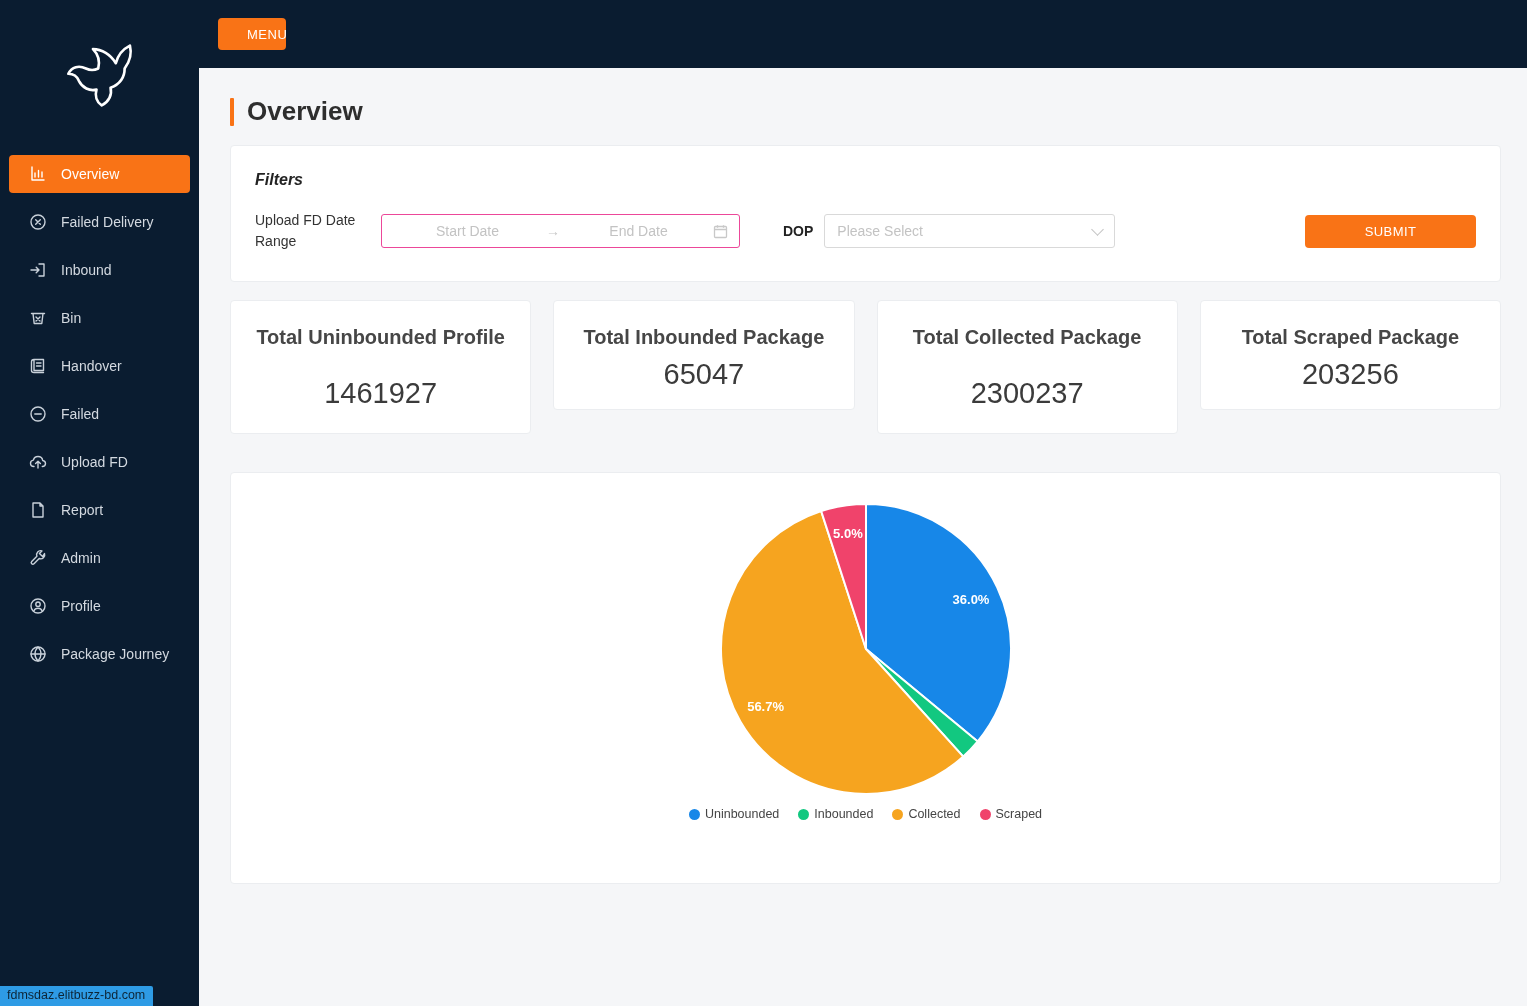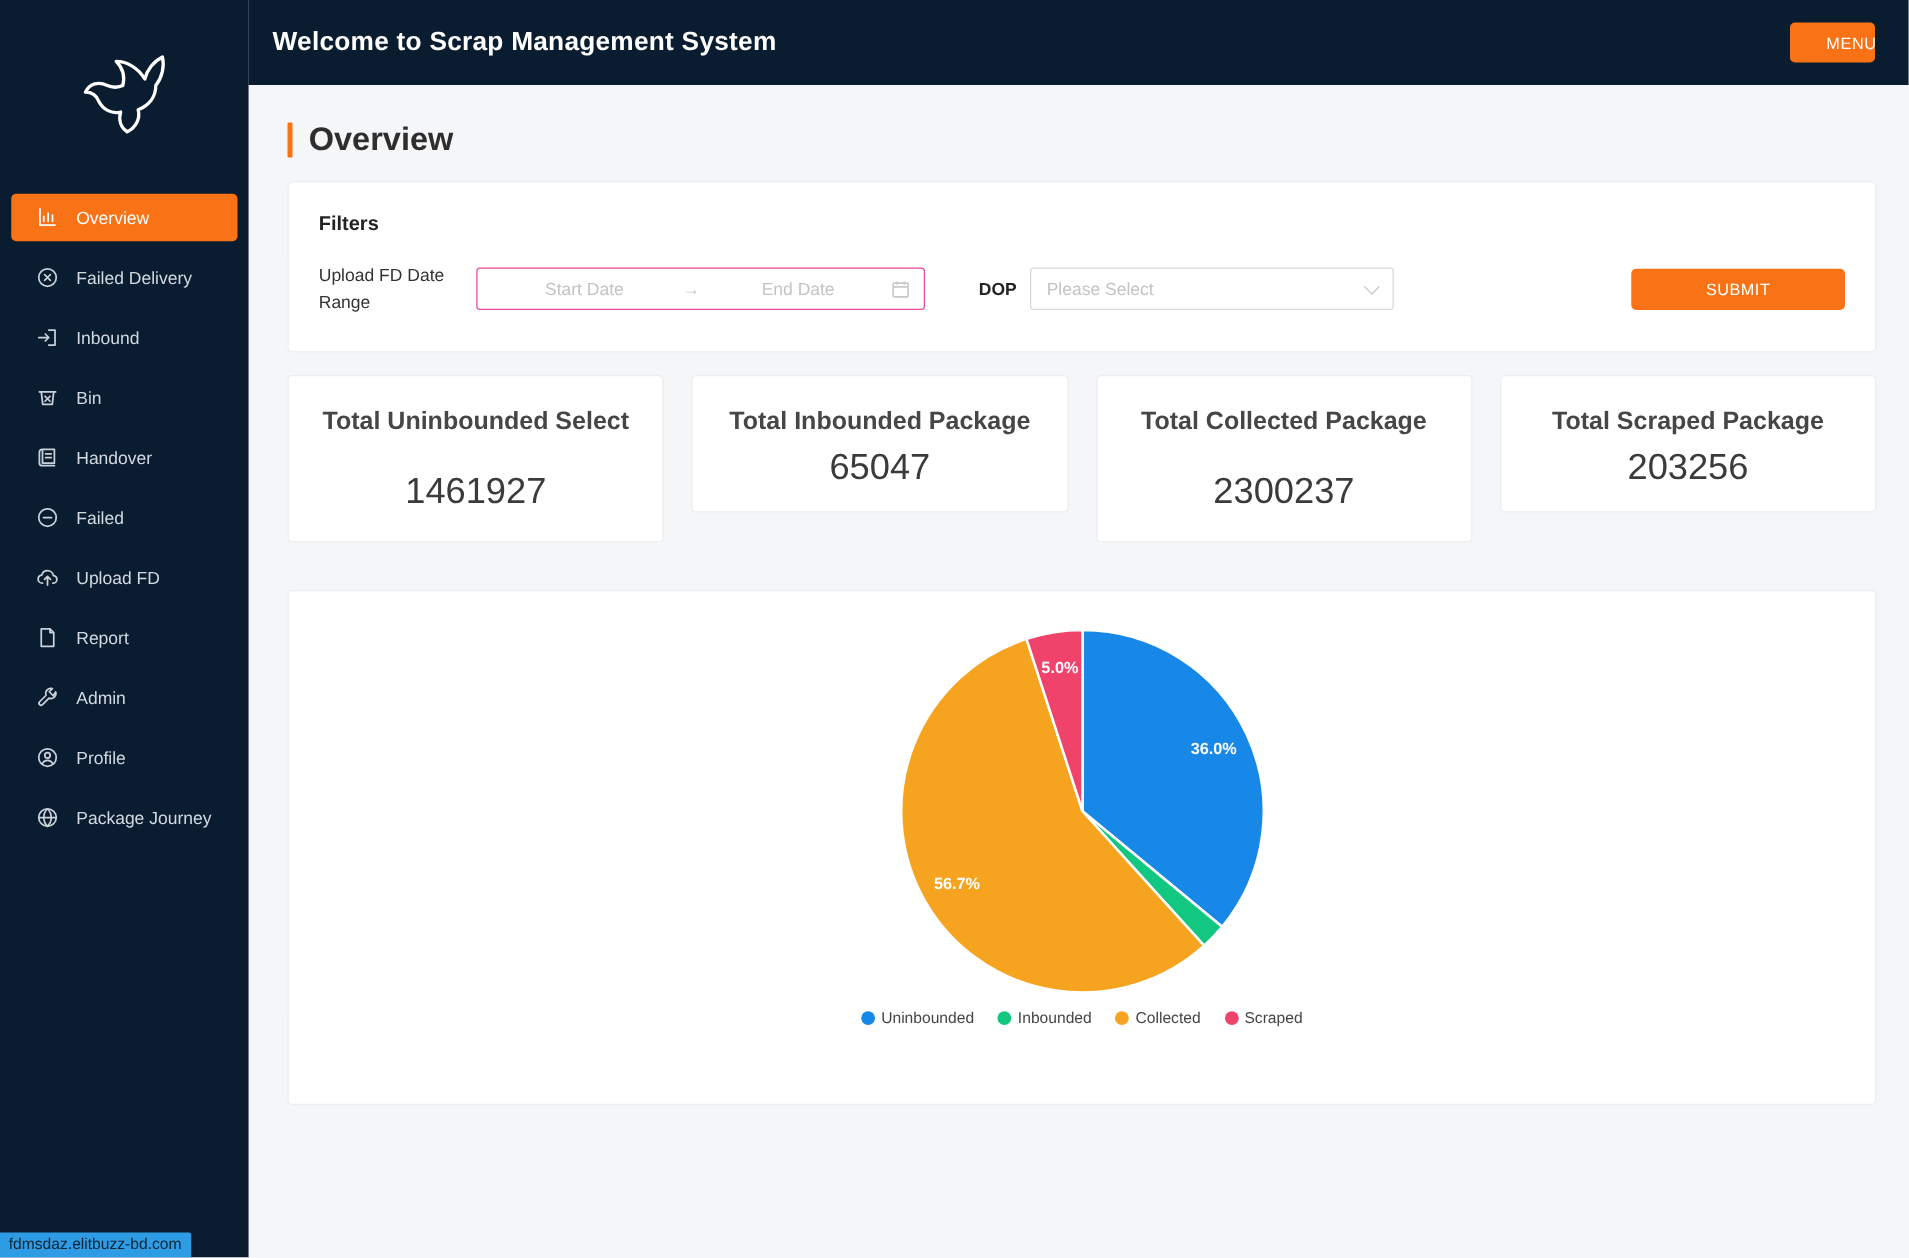--- a/index.html
+++ b/index.html
@@ -37,21 +37,21 @@
   main{flex:1;background:var(--main-bg);padding:0 26px 0 31px;overflow:hidden;}
 
   .page-title-row{display:flex;align-items:center;gap:13px;margin:28px 0 18px;}
   .accent-bar{width:4px;height:28px;background:var(--accent);border-radius:1px;}
   .page-title-text{font-size:26px;font-weight:600;color:#2e2e2e;}
 
   .card{background:#ffffff;border:1px solid var(--card-border);border-radius:4px;}
 
   
   .filters{height:137px;padding:25px 24px;}
-  .f-head{font-size:16px;font-weight:bold;color:#232323;margin-bottom:21px;}
+  .f-head{font-size:16px;font-weight:bold;color:#232323;margin-bottom:21px;font-style:italic;}
   .f-row{display:flex;align-items:center;}
   .f-label{font-size:14px;color:#333;line-height:21px;}
   .f-label.range{width:126px;}
   .f-label.dop{margin-left:43px;margin-right:11px;font-weight:600;color:#222;}
   .range-input{width:359px;height:34px;border:1px solid #ec4899;border-radius:3px;display:flex;
     align-items:center;padding:0 11px;background:#fff;cursor:pointer;}
   .range-input .ph{flex:1;text-align:center;font-size:14px;color:#c3c3c3;}
   .range-input .arrow{color:#c8c8c8;font-size:14px;padding:0 4px;}
   .range-input svg{stroke:#c8c8c8;fill:none;stroke-width:1.3;flex:none;}
   .select{width:291px;height:34px;border:1px solid #d9d9d9;border-radius:3px;display:flex;align-items:center;
@@ -190,21 +190,20 @@
               <path d="M2 9h14M9 2c2 2 3 4.3 3 7s-1 5-3 7c-2-2-3-4.3-3-7s1-5 3-7z"></path>
             </svg>
         </span>
         <span>Package Journey</span>
       </div>
     </nav>
   </aside>
 
   <div class="right">
     <header>
-      <div class="title">Welcome to Scrap Management System</div>
       <button class="menu-btn">MENU</button>
     </header>
 
     <main>
       <div class="page-title-row">
         <span class="accent-bar"></span>
         <span class="page-title-text">Overview</span>
       </div>
 
       <section class="card filters">
@@ -224,21 +223,21 @@
           <div class="select">
             <span class="ph">Please Select</span>
             <span class="chev"></span>
           </div>
           <button class="submit">SUBMIT</button>
         </div>
       </section>
 
       <section class="stats">
         <article class="card stat tall">
-          <div class="stat-title">Total Uninbounded Select</div>
+          <div class="stat-title">Total Uninbounded Profile</div>
           <div class="stat-value">1461927</div>
         </article>
         <article class="card stat">
           <div class="stat-title">Total Inbounded Package</div>
           <div class="stat-value">65047</div>
         </article>
         <article class="card stat tall">
           <div class="stat-title">Total Collected Package</div>
           <div class="stat-value">2300237</div>
         </article>

